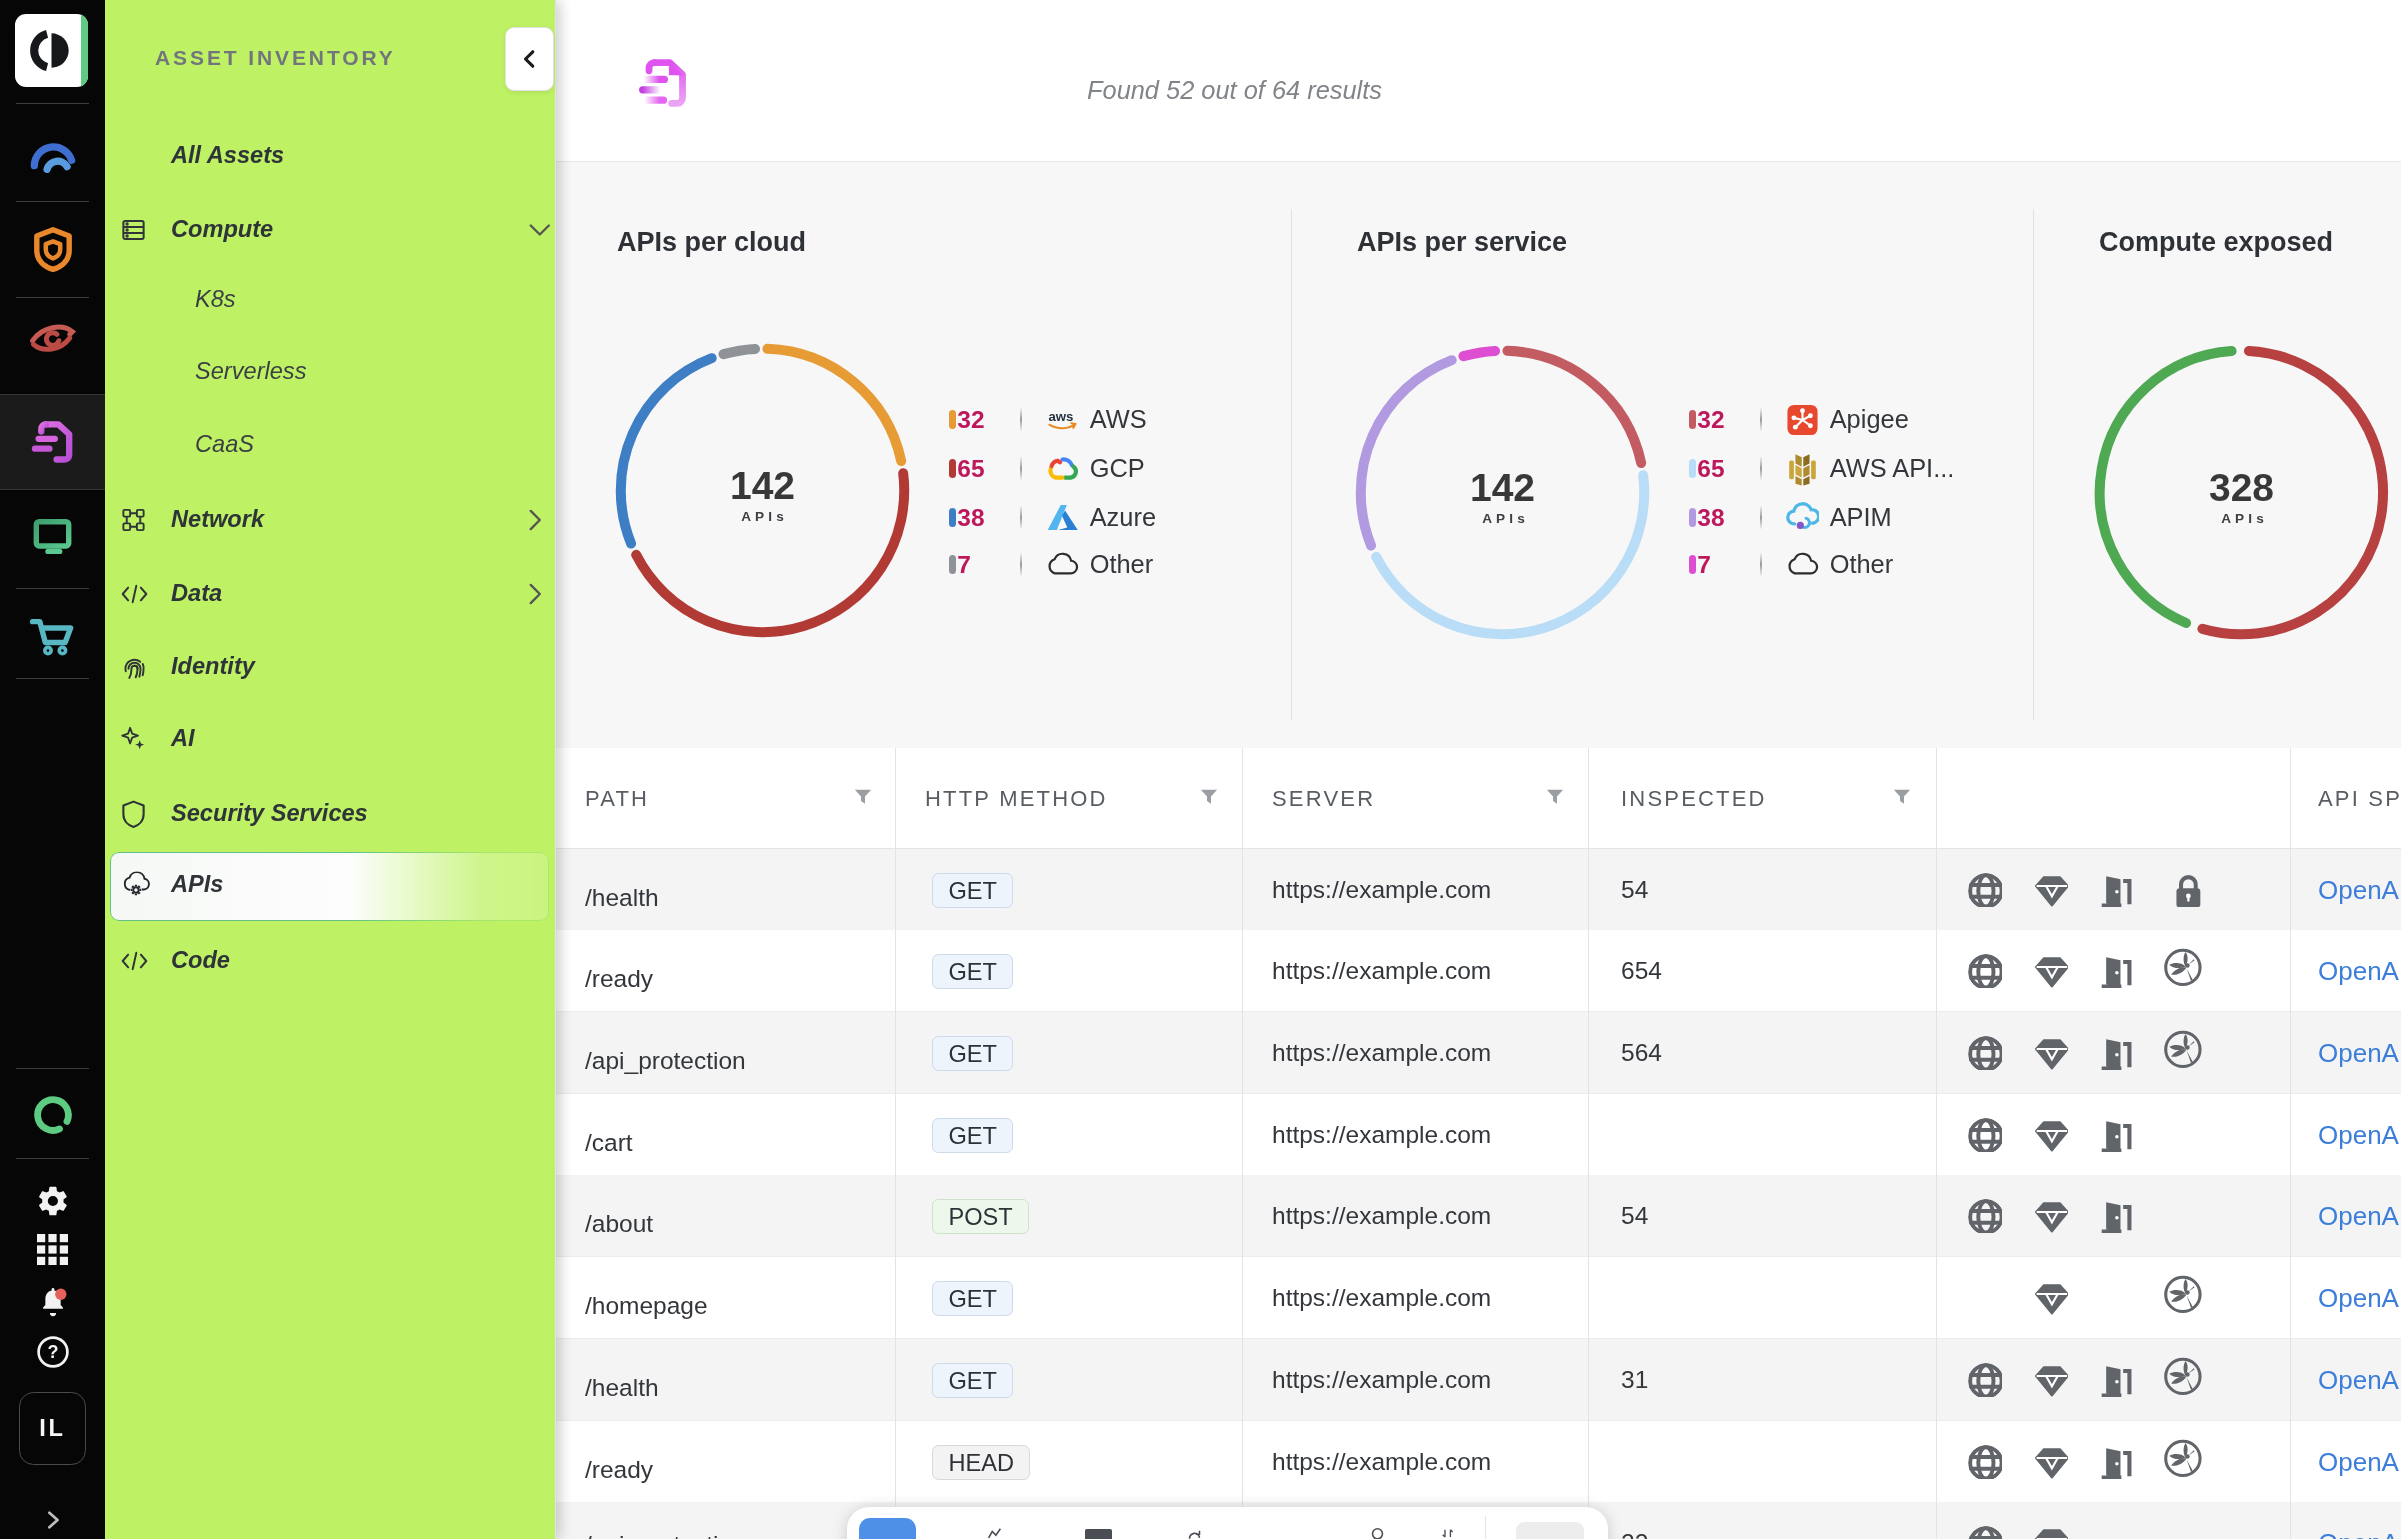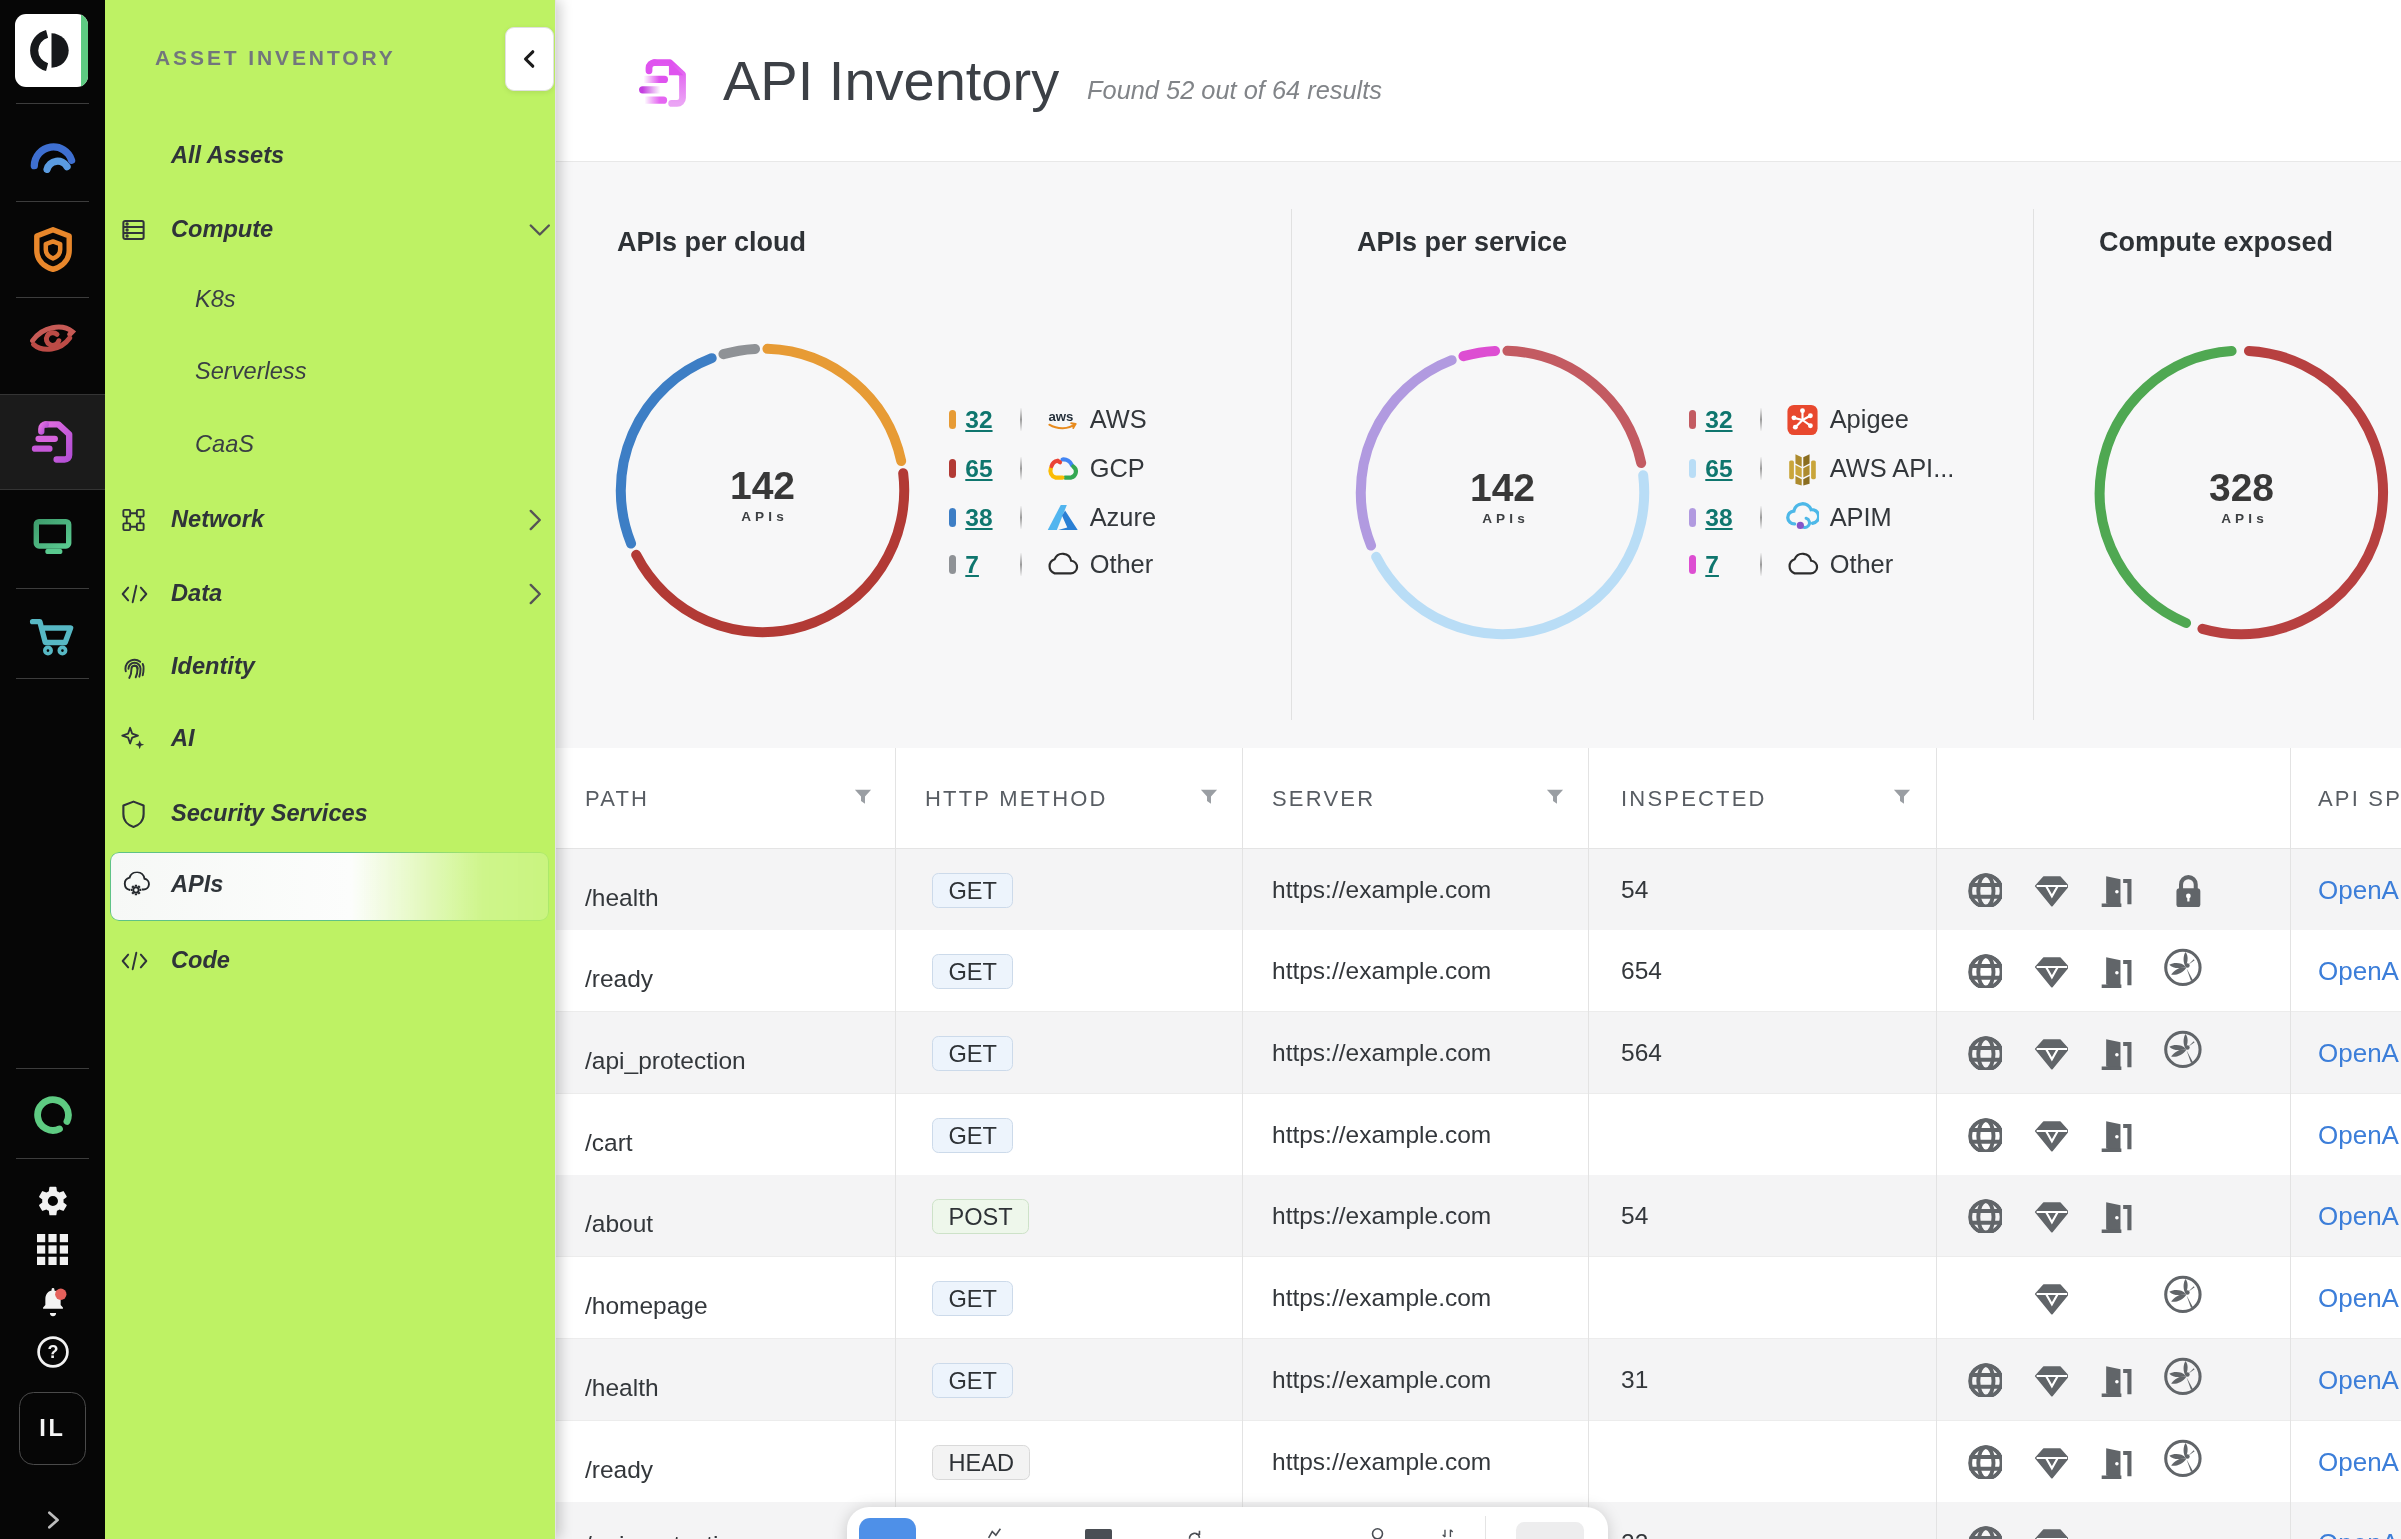--- a/index.html
+++ b/index.html
@@ -8,21 +8,21 @@
 #blackbar { position:absolute; left:0; top:0; width:105px; height:1539px; background:#060606; z-index:30; }
 #sidebar { position:absolute; left:105px; top:0; width:451px; height:1539px; background:#bef264; z-index:20; border-right:0.9px solid #e3e3e3; box-shadow:4.5px 0 12.7px rgba(0,0,0,0.20); }
 #main { position:absolute; left:556px; top:0; width:1845px; height:1539px; background:#f7f7f8; }
 #header { position:absolute; left:0; top:0; width:1845px; height:162px; background:#ffffff; border-bottom:0.9px solid #e8e8e8; }
 .hdiv { position:absolute; top:209px; height:511px; width:0.9px; background:#e1e1e1; }
 .ctitle { position:absolute; top:227px; font-size:27px; font-weight:bold; color:#2e3236; }
 .dnum { position:absolute; width:309px; text-align:center; font-size:39px; font-weight:bold; color:#383838; }
 .dlbl { position:absolute; width:309px; text-align:center; font-size:13.6px; font-weight:bold; letter-spacing:4.1px; color:#3d4043; }
 .legrow { position:absolute; height:49px; display:flex; align-items:center; }
 .legpill { width:7.3px; height:19px; border-radius:3.6px; }
-.legnum { font-size:24.5px; font-weight:bold; color:#0f766e; width:64px; padding-left:9px;text-decoration:underline; }
+.legnum { font-size:24.5px; font-weight:bold; color:#be185d; width:64px; padding-left:1px; }
 .legdiv { width:1.8px; height:23px; background:linear-gradient(to bottom, rgba(190,190,190,0.1), rgba(150,150,150,0.95), rgba(190,190,190,0.1)); margin-right:23.6px; }
 .legico { width:33px; height:42px; display:flex; align-items:center; justify-content:center; }
 .legtxt { font-size:25.4px; color:#33373b; margin-left:11px; }
 #table { position:absolute; left:0; top:748px; width:1845px; height:791px; }
 #thead { position:absolute; left:0; top:0; width:1845px; height:101px; background:#ffffff; border-bottom:0.9px solid #e4e4e4; }
 .th { position:absolute; top:0; height:101px; line-height:101px; font-size:22px; letter-spacing:2.2px; color:#585d63; font-weight:normal; white-space:nowrap; }
 .vline { position:absolute; top:0; width:0.9px; height:791px; background:#e3e3e3; }
 .row { position:absolute; left:0; width:1845px; height:82px; border-bottom:0.9px solid #ececec; }
 .row.g { background:#f4f4f5; }
 .row.w { background:#ffffff; }
@@ -308,21 +308,20 @@
             <stop offset="0.8" stop-color="#e566f2"></stop>
           </linearGradient>
     </defs>
     <path d="M17 4 H34 L48 17 V43 C48 46.3 45.3 49 42 49 H36" fill="none" stroke="url(#hd1)" stroke-width="7.5" stroke-linecap="round" stroke-linejoin="round"></path>
     <path d="M33 3 L49 18 L33 18 Z" fill="#df53ef"></path>
     <path d="M17 4 C13.7 4 11 6.7 11 10 V13" fill="none" stroke="#df53ef" stroke-width="7.5" stroke-linecap="round"></path>
     <line x1="7" y1="22.5" x2="28" y2="22.5" stroke="url(#hb1)" stroke-width="8" stroke-linecap="round"></line>
     <line x1="4" y1="34" x2="24" y2="34" stroke="url(#hb2)" stroke-width="8" stroke-linecap="round"></line>
     <line x1="8" y1="45.5" x2="27" y2="45.5" stroke="url(#hb3)" stroke-width="8" stroke-linecap="round"></line>
   </svg>
-  <div class="abs" style="left:167px;top:48px;font-size:56px;color:#3c4046;">API Inventory</div>
   <div class="abs" style="left:531px;top:76px;font-size:25.4px;font-style:italic;color:#818488;">Found 52 out of 64 results</div>
 </div>
 <div id="charts">
   <div class="hdiv" style="left:735px;"></div>
   <div class="hdiv" style="left:1477px;"></div>
   <div class="ctitle" style="left:61px;">APIs per cloud</div>
   <div class="ctitle" style="left:801px;">APIs per service</div>
   <div class="ctitle" style="left:1543px;">Compute exposed</div>
   <svg class="abs" style="left:52px;top:336px;" width="309" height="309" viewBox="0 0 340 340">
     <path d="M 175.4 14.1 A 156 156 0 0 1 322.6 137.6" stroke="#e79b35" stroke-width="11" fill="none" stroke-linecap="round"></path>

